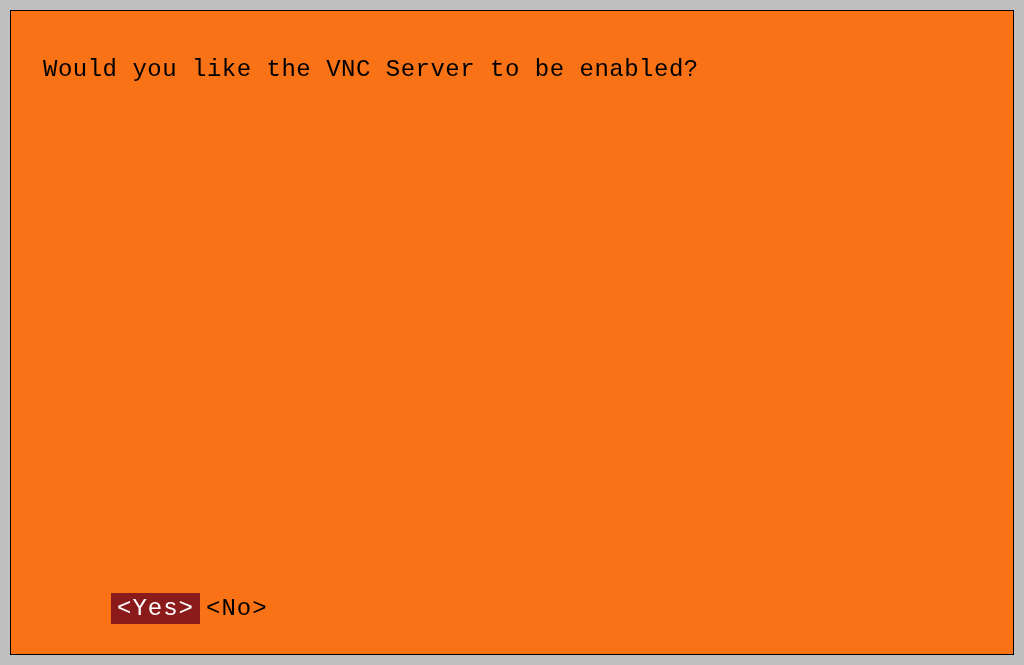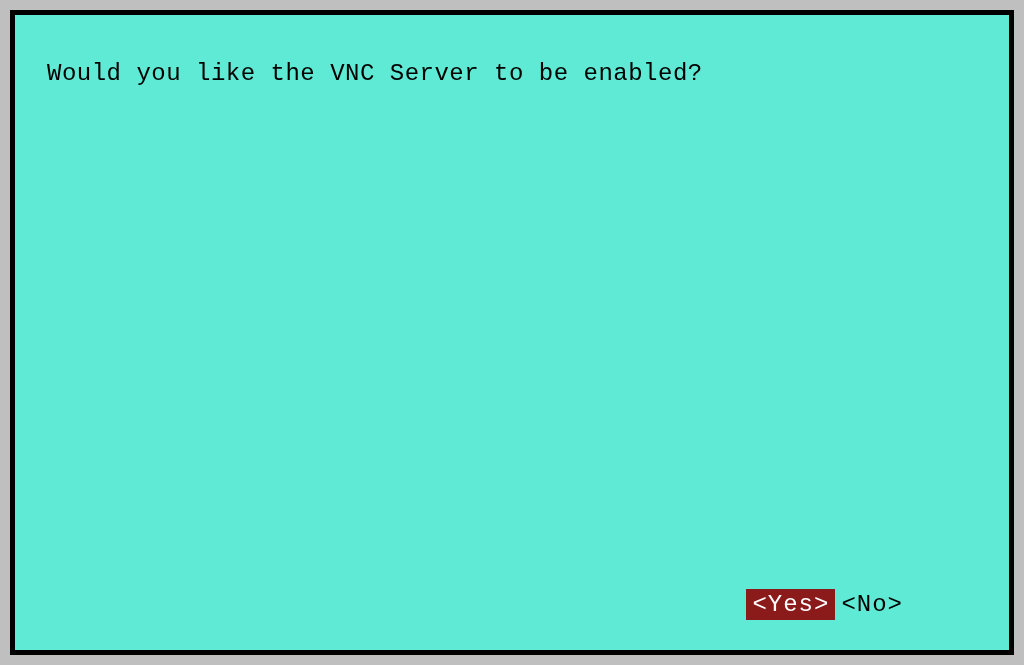--- a/index.html
+++ b/index.html
@@ -10,41 +10,41 @@
     body {
       width: 1024px;
       height: 665px;
       background: #bfbfbf;
       font-family: 'Courier New', Courier, monospace;
       font-size: 24px;
       letter-spacing: 0.5px;
       overflow: hidden;
     }
     .dialog {
-      border: 5px solid #000000;
+      border: 1px solid #000000;
       width: 1004px;
       height: 645px;
       margin: 10px;
       position: relative;
-      background: #5eead4;
+      background: #f97316;
     }
     .prompt {
       position: absolute;
       top: 45px;
       left: 32px;
       color: #000;
       font-weight: 500;
     }
     .button-row {
       position: absolute;
       bottom: 30px;
       left: 0;
       right: 0;
       display: flex;
-      justify-content: flex-end;
+      justify-content: flex-start;
       padding: 0 100px;
     }
     .btn {
       font-family: inherit;
       font-size: inherit;
       background: transparent;
       border: none;
       color: #000;
       padding: 2px 6px;
       cursor: pointer;

